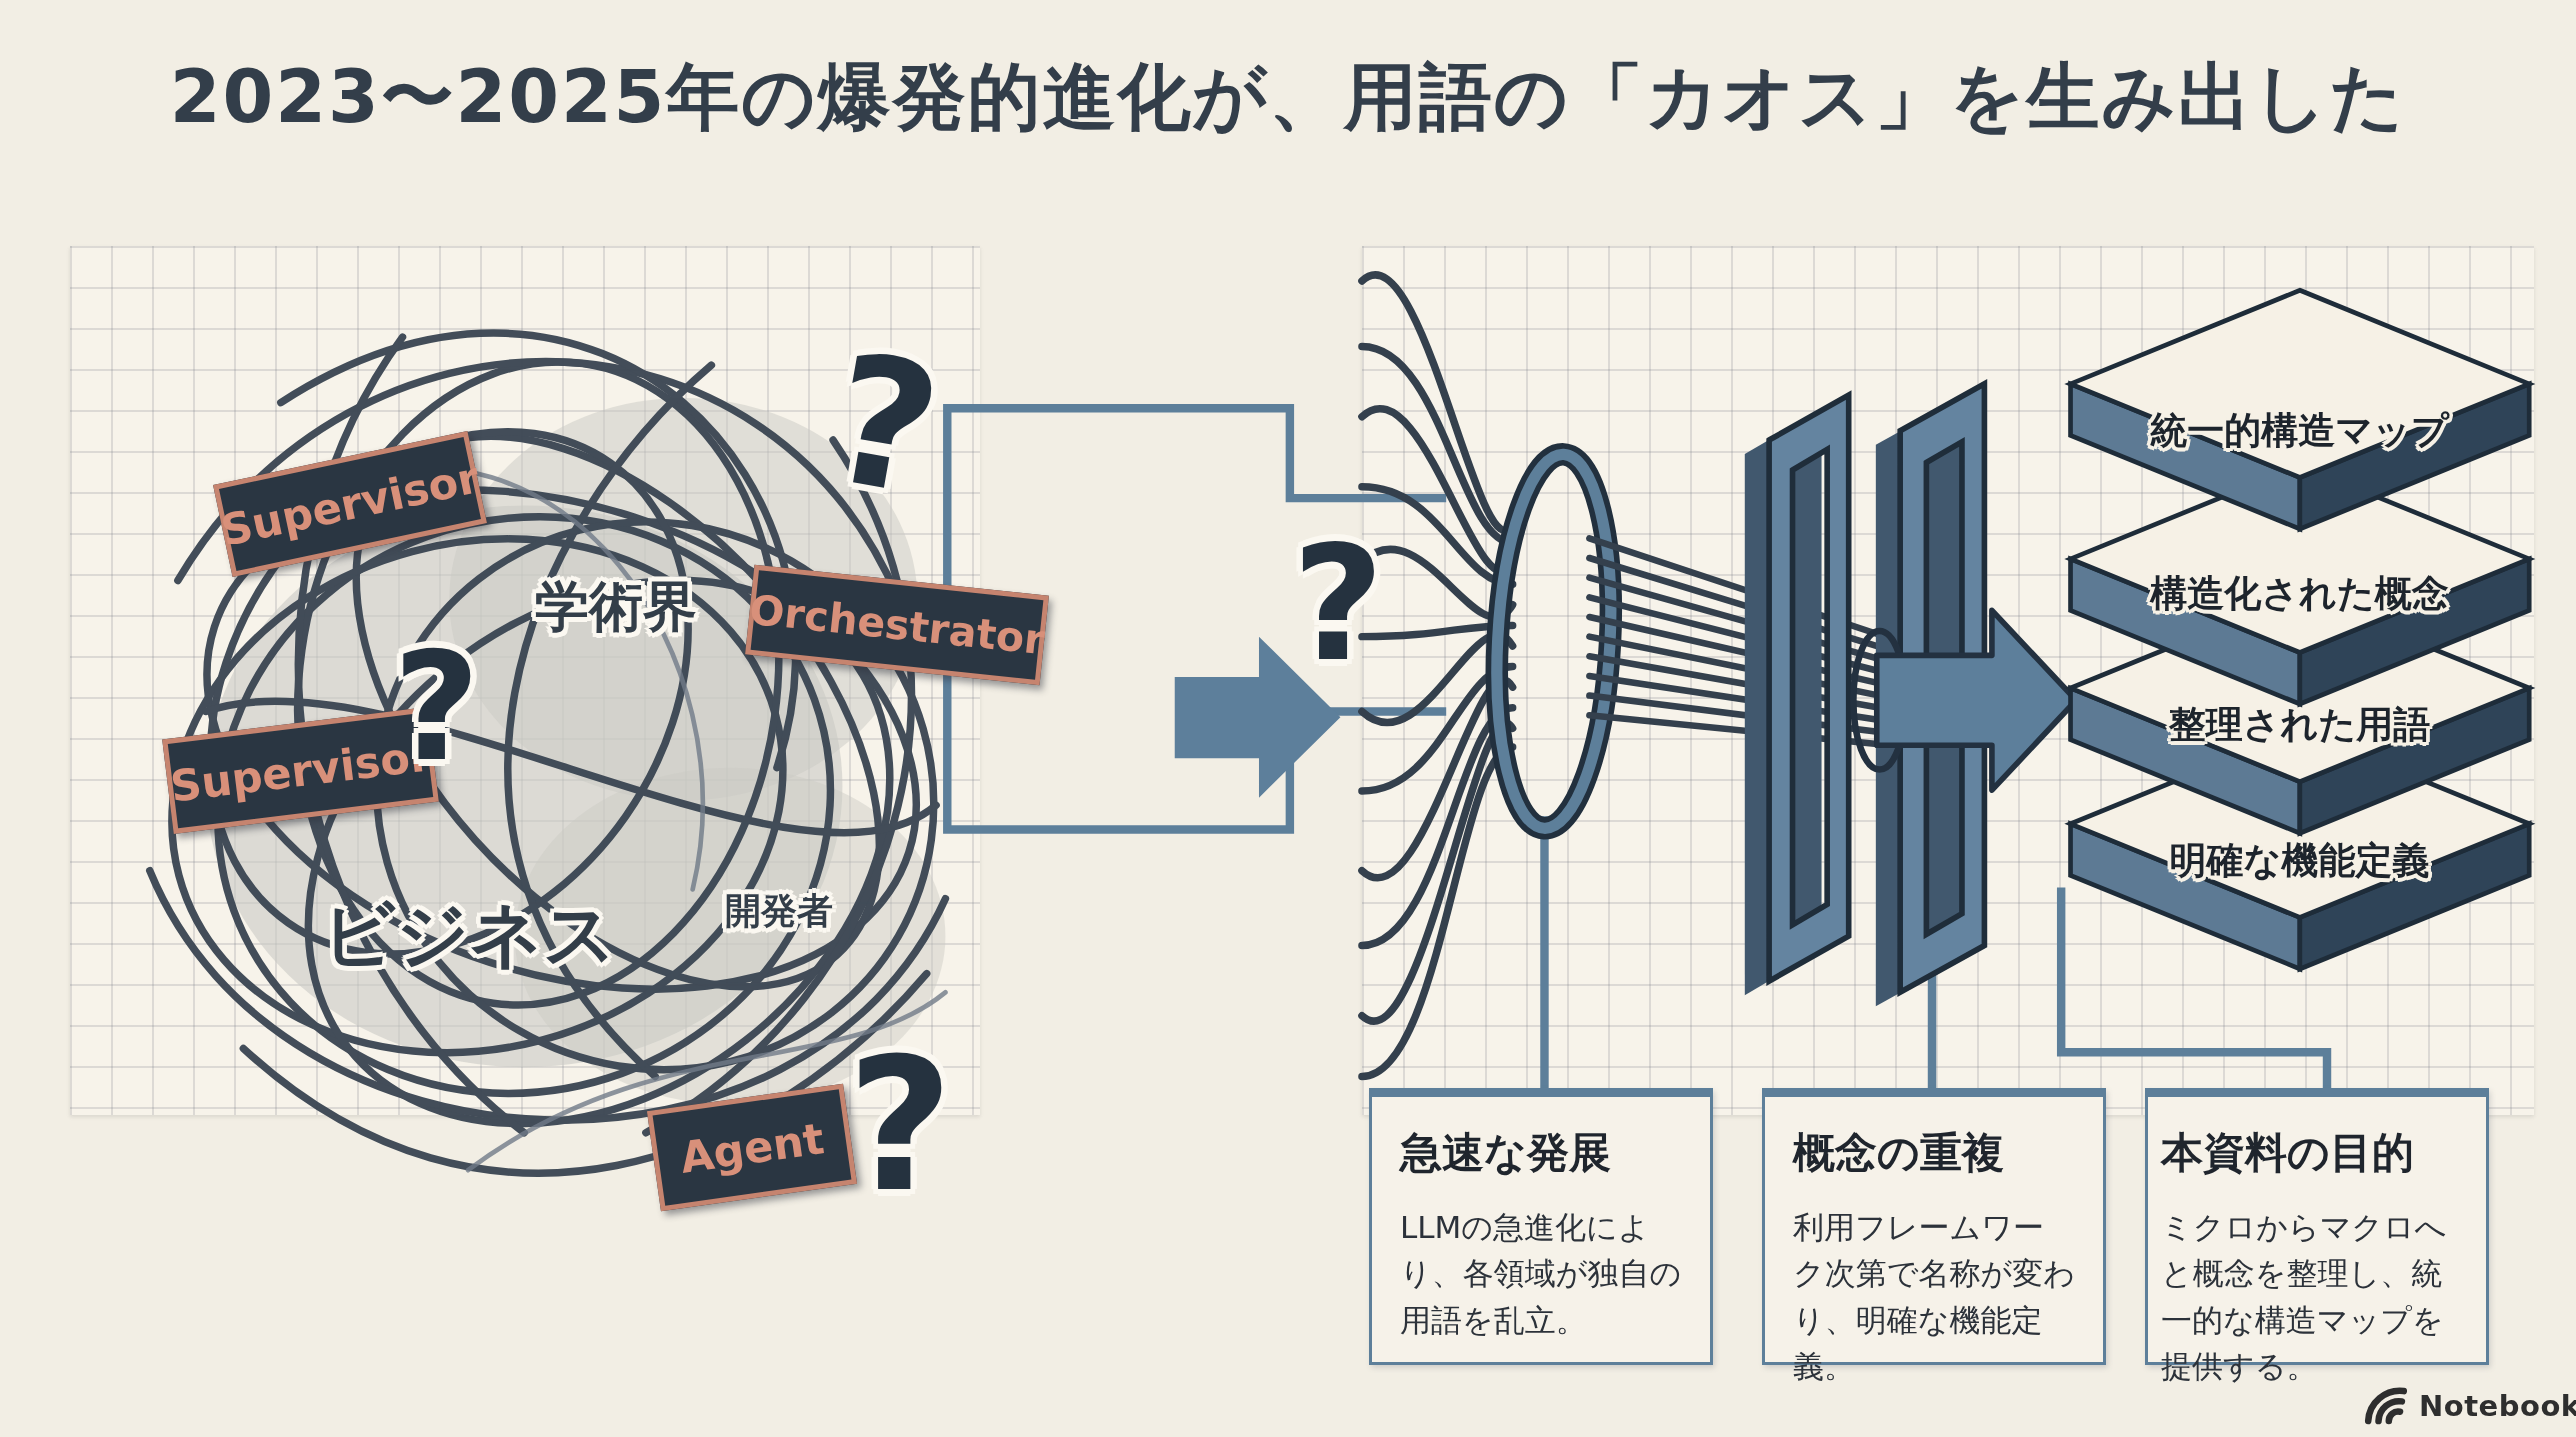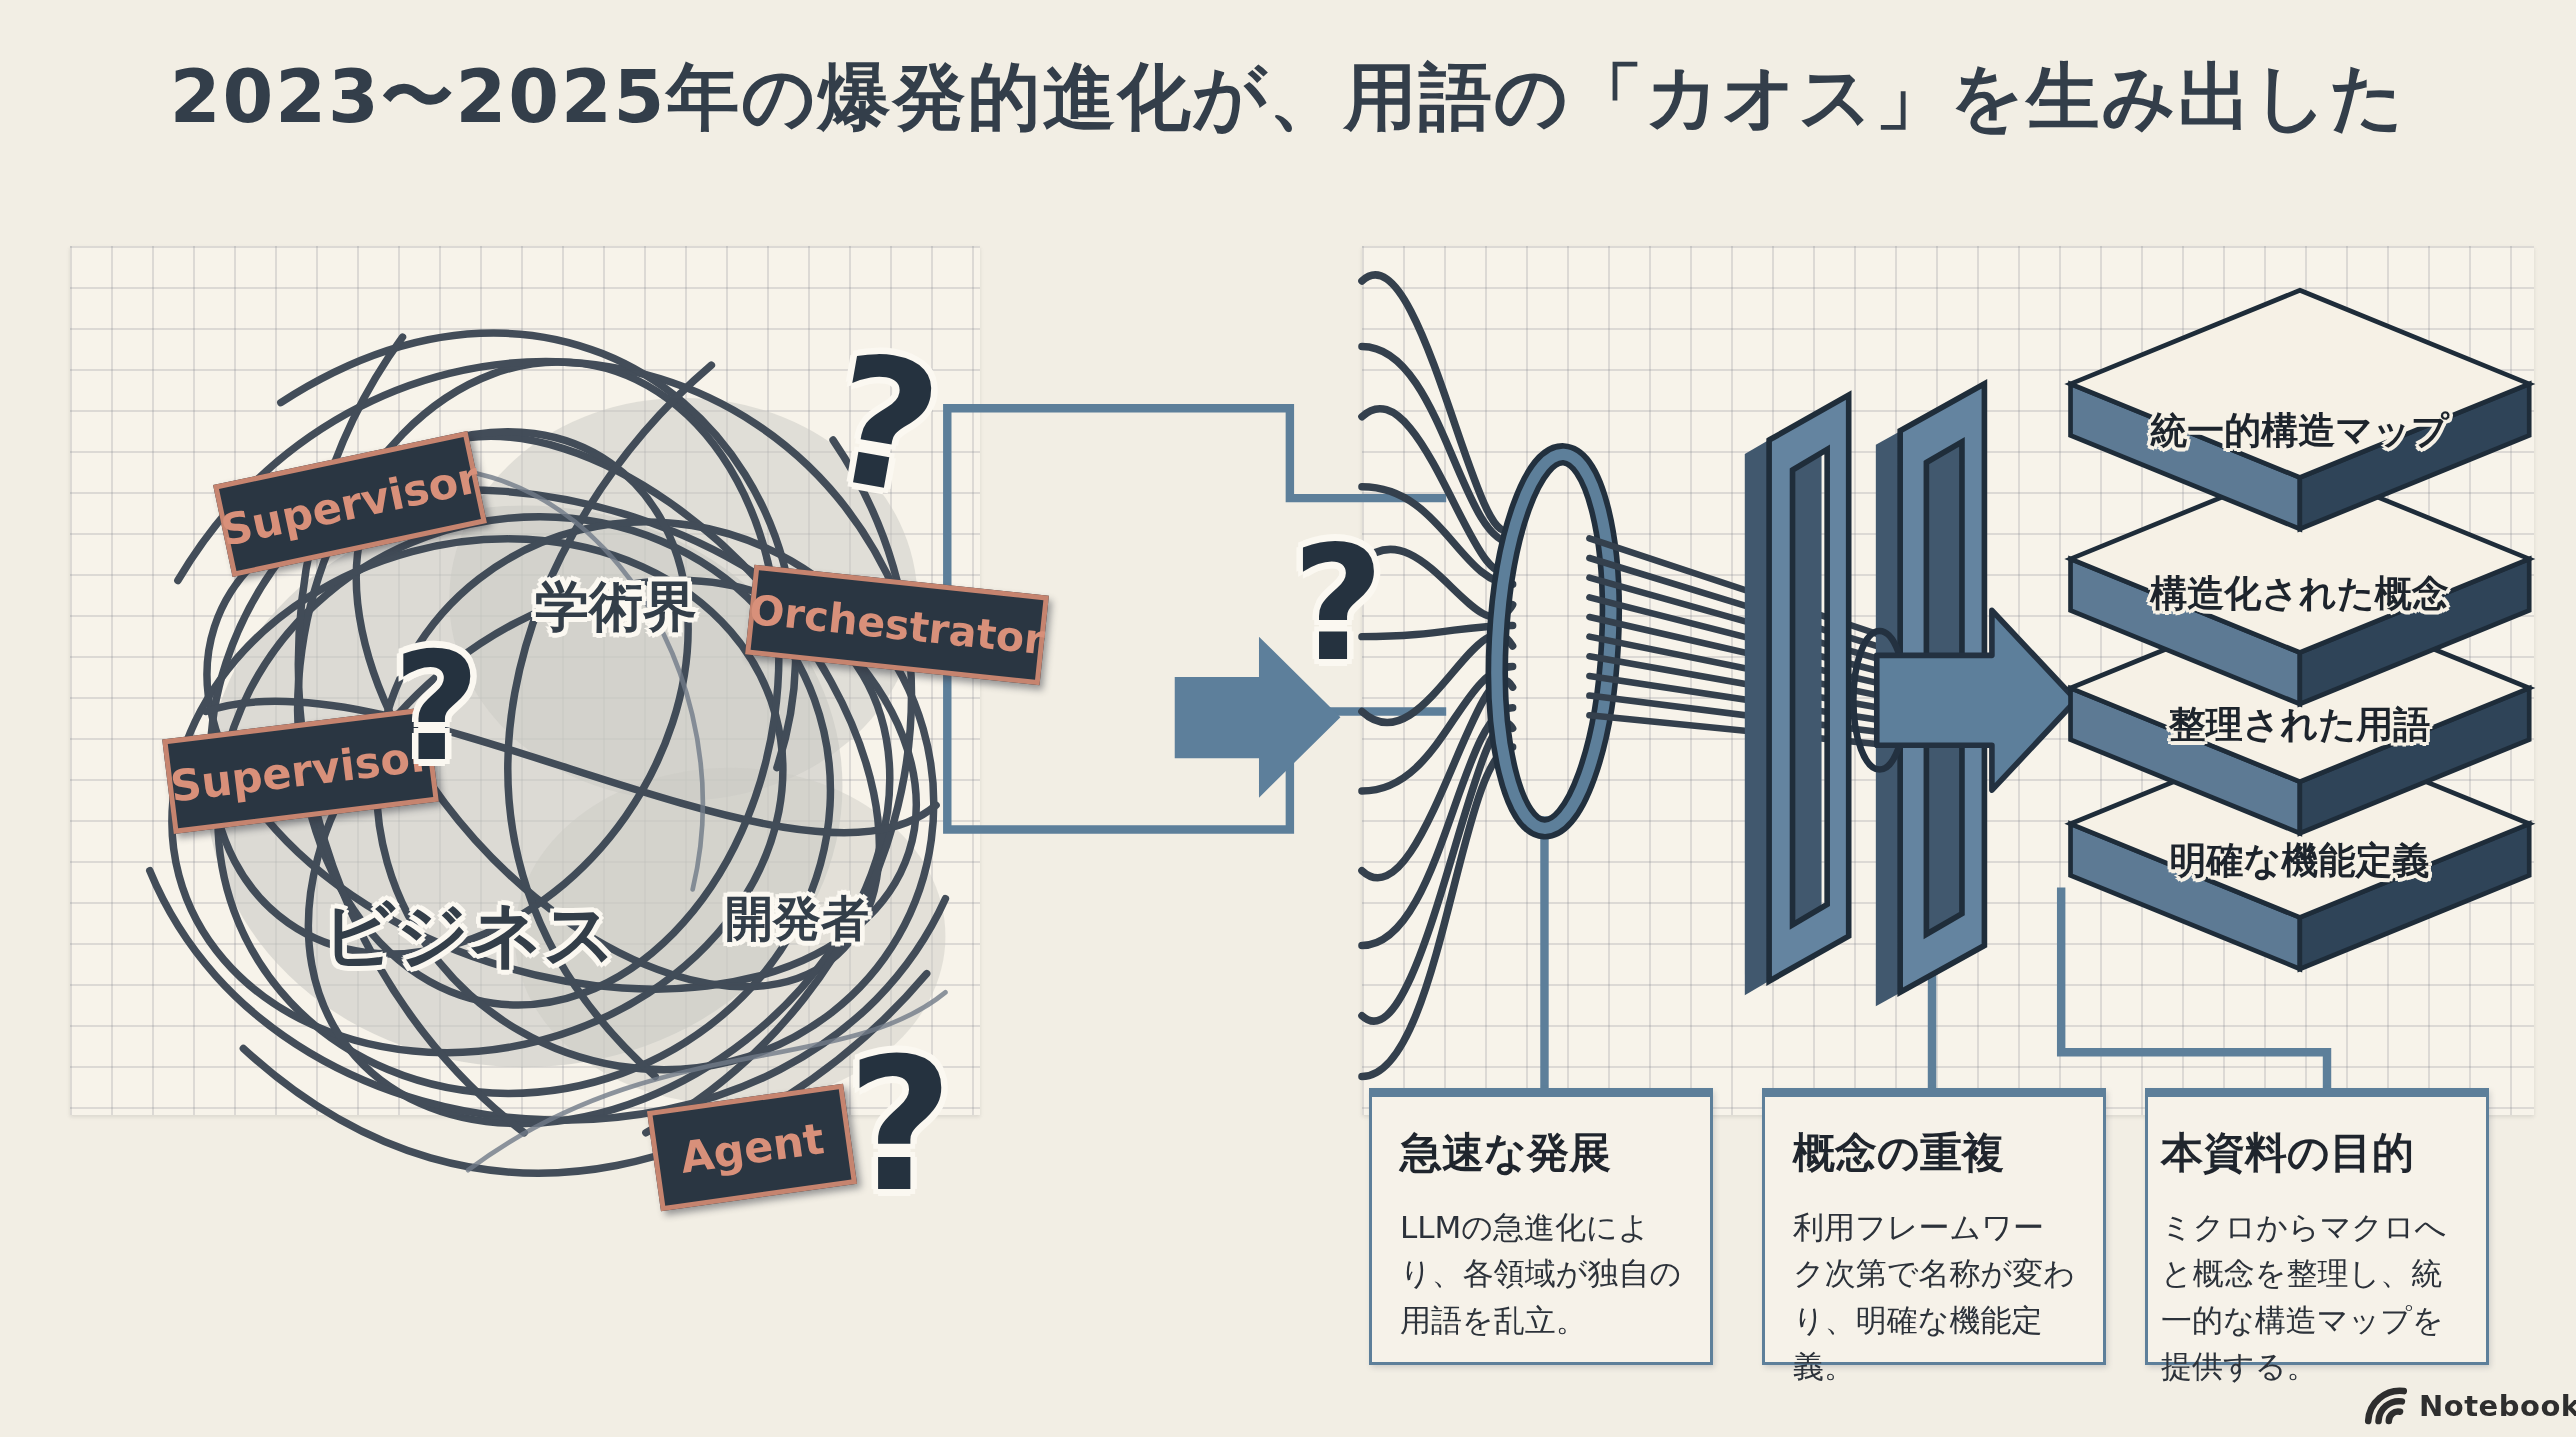--- a/index.html
+++ b/index.html
@@ -200,21 +200,21 @@
   <span>Agent</span>
 </div>
 
 <div class="qmark" style="left:833px;top:337px;font-size:178px;transform:rotate(10deg);">?</div>
 <div class="qmark" style="left:1292px;top:524px;font-size:159px;">?</div>
 <div class="qmark" style="left:393px;top:632px;font-size:150px;">?</div>
 <div class="qmark" style="left:847px;top:1034px;font-size:183px;">?</div>
 
 <div class="region" style="left:535px;top:571px;font-size:54px;">学術界</div>
 <div class="region" style="left:322px;top:887px;font-size:72px;">ビジネス</div>
-<div class="region" style="left:725px;top:887px;font-size:48px;">開発者</div>
+<div class="region" style="left:725px;top:887px;font-size:36px;">開発者</div>
 
 <div class="layer-label" style="top:391px;margin-top:15px;">統一的構造マップ</div>
 <div class="layer-label" style="top:569px;">構造化された概念</div>
 <div class="layer-label" style="top:700px;">整理された用語</div>
 <div class="layer-label" style="top:836px;">明確な機能定義</div>
 
 <div class="info-box" style="left:1369px;">
   <h2>急速な発展</h2>
   <p>LLMの急進化により、各領域が独自の用語を乱立。</p>
 </div>

